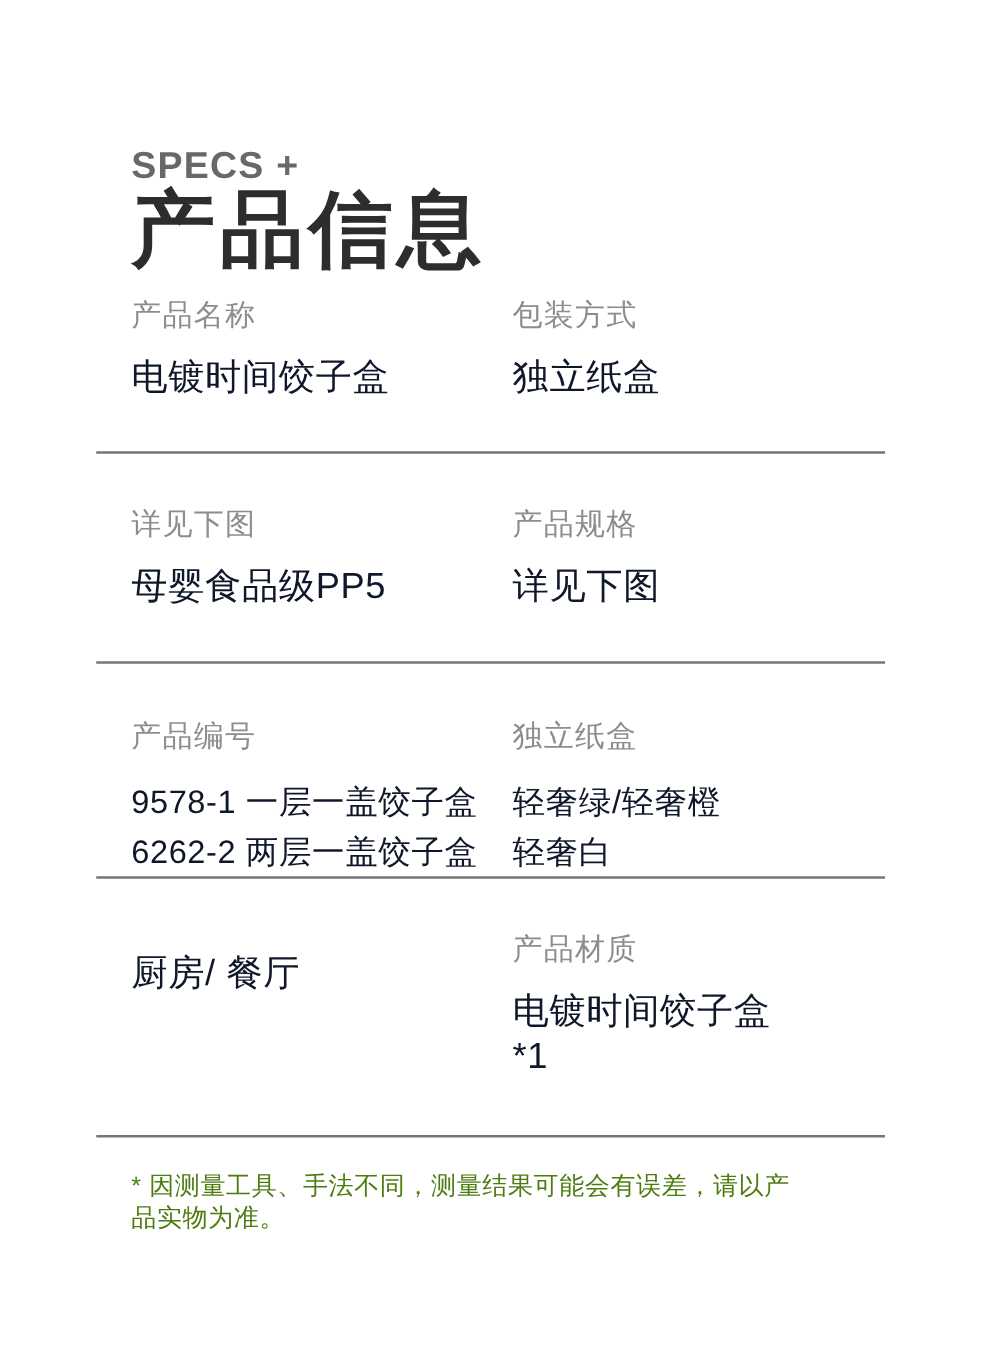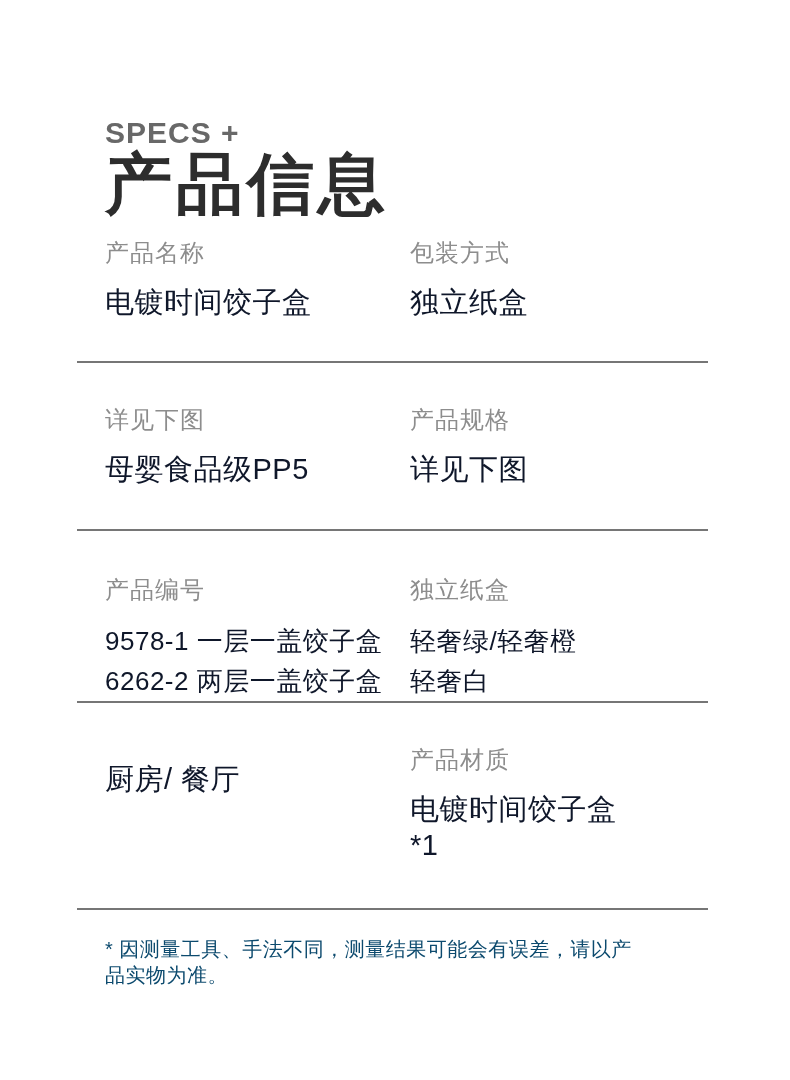--- a/index.html
+++ b/index.html
@@ -64,21 +64,21 @@
   }
   .divider {
     margin-left: -28px;
     width: 637px;
     height: 2px;
     background: #767676;
   }
   .footnote {
     margin-top: 26px;
     font-size: 20px;
-    color: #0c4a6e;
+    color: #4d7c0f;
     line-height: 26px;
     letter-spacing: 0.5px;
   }
 </style>
 </head>
 <body>
 
 <div class="page">
   <div class="content">
 

